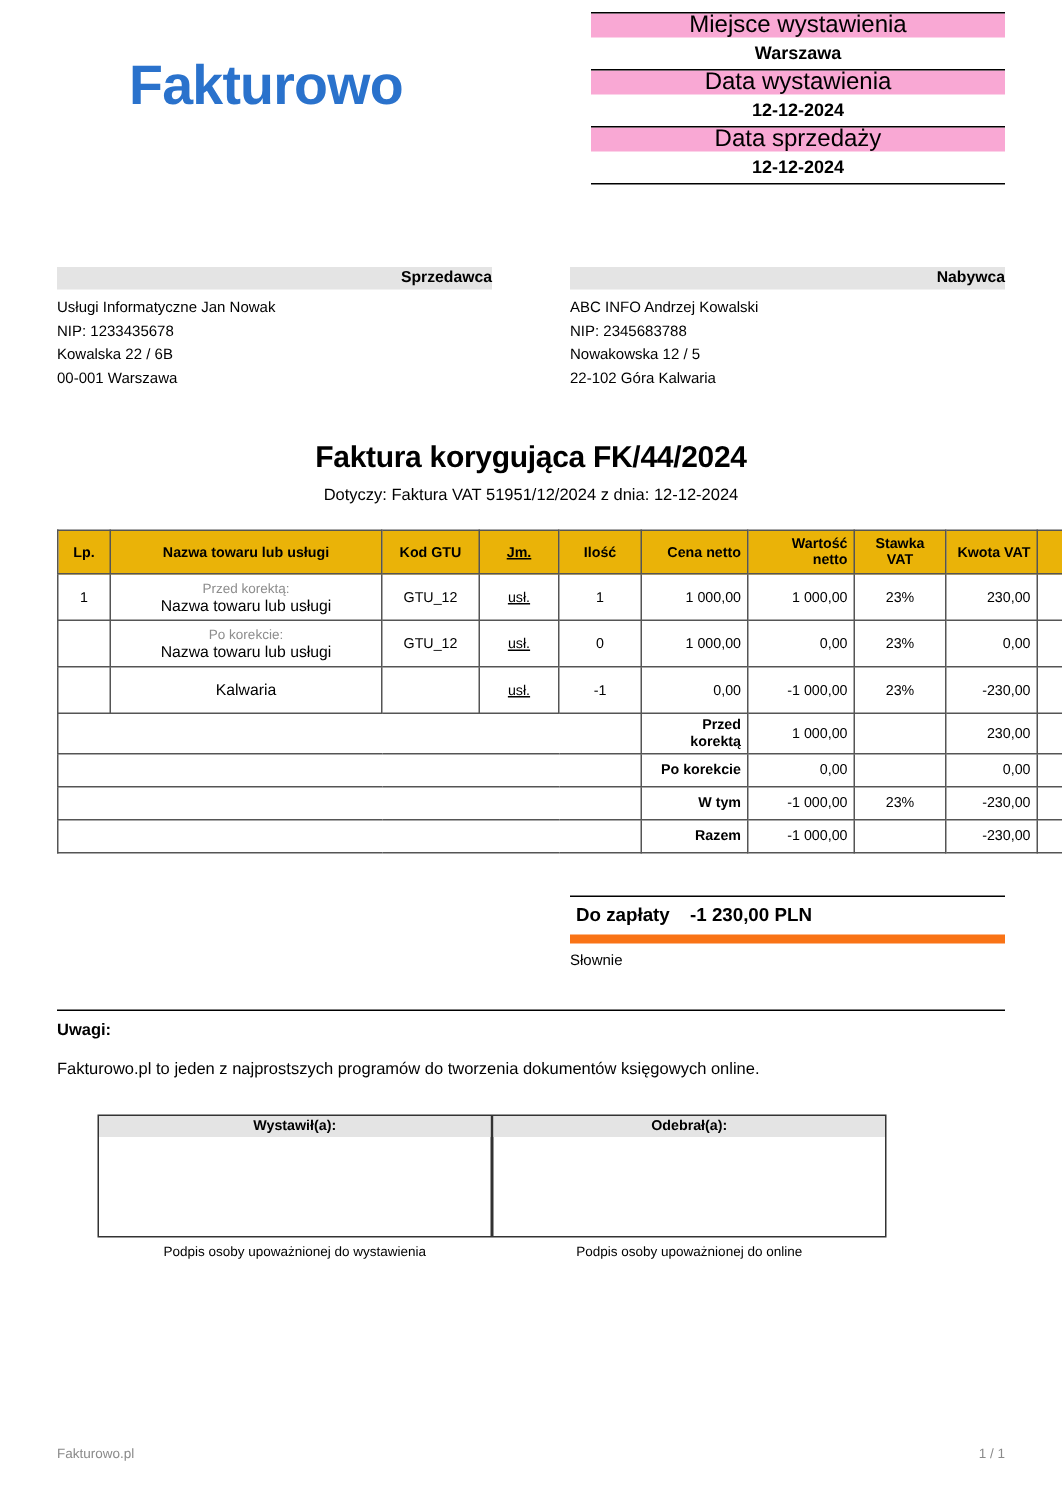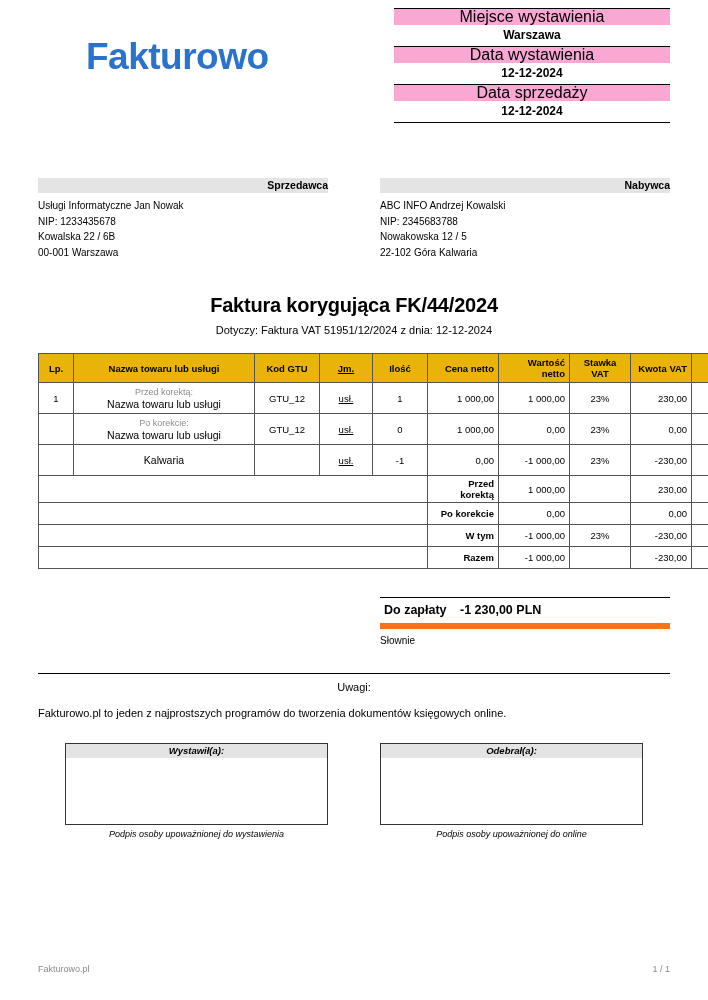--- a/index.html
+++ b/index.html
@@ -187,36 +187,33 @@
   .words-label { width: 52px; flex: none; }
   .words-value { flex: 1; }
 
   
   .notes {
     margin-top: 26px;
     border-top: 1.4px solid #000;
     padding-top: 7px;
   }
   .notes-title {
-    font-weight: normal;
+    font-weight: bold;
     font-size: 11px;
-    text-align: center;
   }
   .notes-body {
     font-size: 11px;
     margin-top: 14px;
   }
 
   
   .sigs {
     display: flex;
-    justify-content: space-between;
     margin-top: 24px;
     padding: 0 27px;
-    font-style: italic;
   }
   .sig { width: 263px; }
   .sig-box {
     border: 1px solid #333;
     height: 80px;
   }
   .sig-head {
     background: #e4e4e4;
     text-align: center;
     font-weight: bold;

